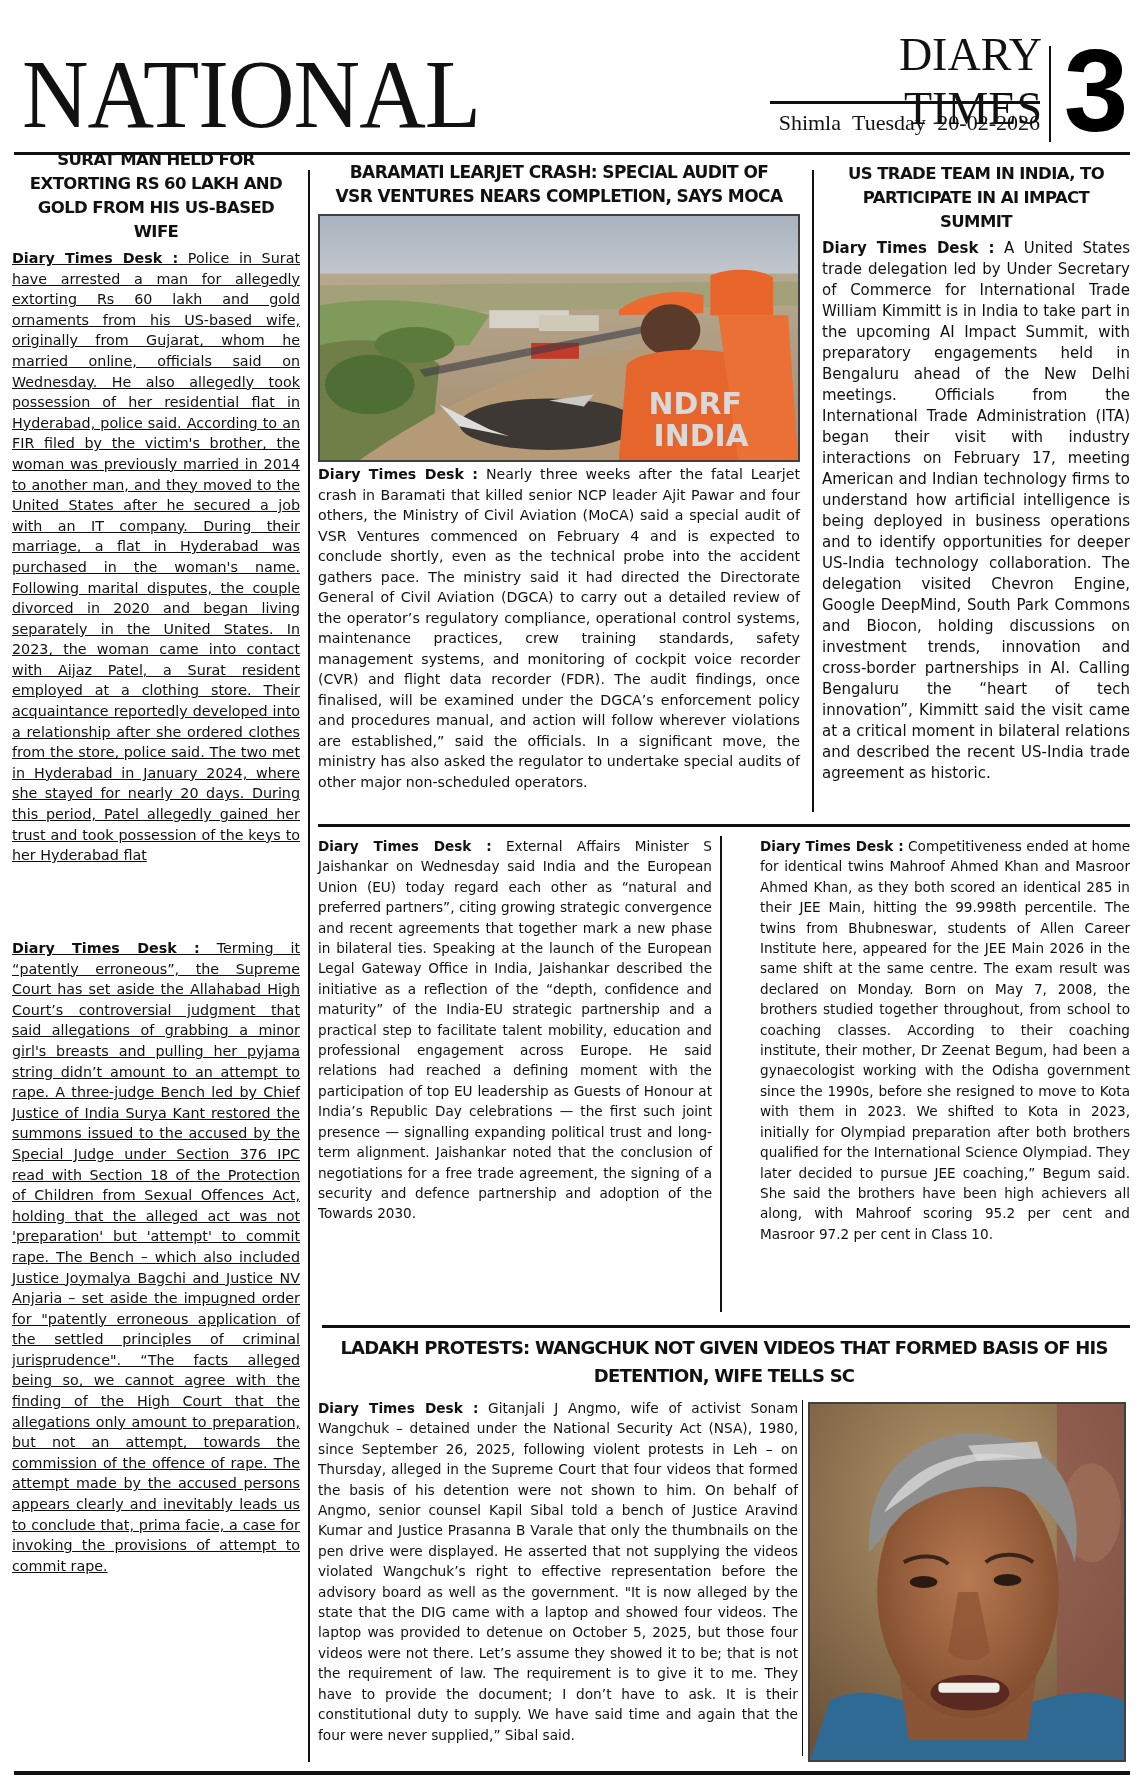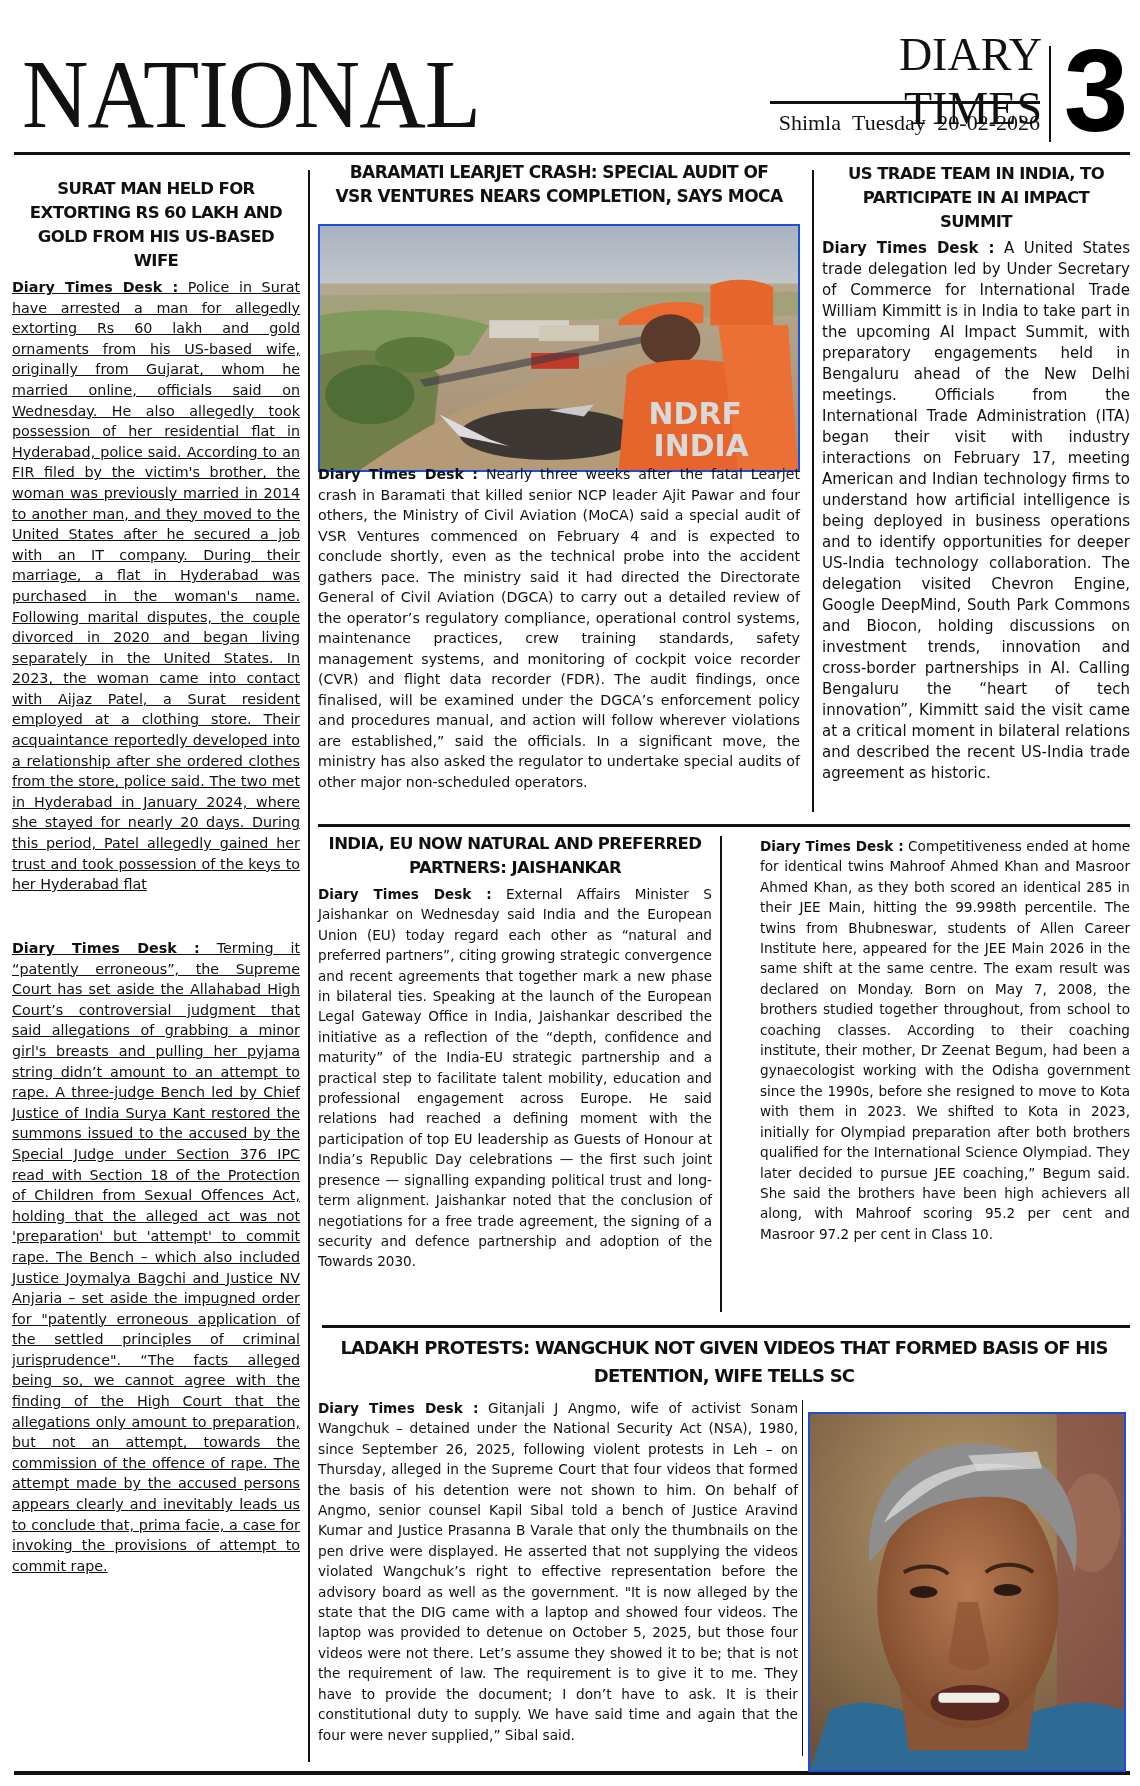--- a/index.html
+++ b/index.html
@@ -55,21 +55,21 @@
   .r-h { font-size: 16.5px; line-height: 24px; }
   .r-b { font-size: 15px; line-height: 21px; }
 
   .sub-h { font-size: 16.5px; line-height: 24px; }
   .sub-b { font-size: 13.6px; line-height: 20.4px; }
 
   .lad-h { font-size: 18px; line-height: 28px; letter-spacing: -0.8px; }
   .lad-b { font-size: 13.7px; line-height: 20.4px; }
 
   
-  .photo { border: 2px solid #1d4ed8; overflow: hidden; background: #9aa3ad; margin-top: 10px; }
+  .photo { border: 2px solid #404040; overflow: hidden; background: #9aa3ad; }
 
   
   .crash-photo { left: 318px; top: 214px; width: 482px; height: 248px; }
   .crash-photo svg, .portrait-photo svg { display: block; width: 100%; height: 100%; }
 
   .portrait-photo { left: 808px; top: 1402px; width: 318px; height: 360px; }
 </style>
 </head>
 <body>
 
@@ -85,21 +85,21 @@
 <div class="abs rule" style="left:14px; top:152px; width:1116px; height:3px;"></div>
 
 <div class="abs vline" style="left:308px; top:170px; height:1592px;"></div>
 <div class="abs vline" style="left:812px; top:170px; height:642px;"></div>
 <div class="abs rule" style="left:318px; top:824px; width:812px; height:3px;"></div>
 <div class="abs vline" style="left:720px; top:836px; height:476px;"></div>
 <div class="abs rule" style="left:322px; top:1325px; width:808px; height:3px;"></div>
 <div class="abs vline" style="left:802px; top:1400px; height:356px; width:1px;"></div>
 <div class="abs rule" style="left:14px; top:1771px; width:1116px; height:4px;"></div>
 
-<article class="abs" style="left:12px; top:177px; width:288px;">
+<article class="abs" style="left:12px; top:148px; width:288px;">
   <h2 class="headline col1-h" style="padding:0 8px;">SURAT MAN HELD FOR EXTORTING RS 60 LAKH AND GOLD FROM HIS US-BASED WIFE</h2>
   <p class="body-text col1-b" style="margin-top:4px;">
     <span class="byline">Diary Times Desk :</span><span> Police in Surat have arrested a man for allegedly extorting Rs 60 lakh and gold ornaments from his US-based wife, originally from Gujarat, whom he married online, officials said on Wednesday. He also allegedly took possession of her residential flat in Hyderabad, police said. According to an FIR filed by the victim's brother, the woman was previously married in 2014 to another man, and they moved to the United States after he secured a job with an IT company. During their marriage, a flat in Hyderabad was purchased in the woman's name. Following marital disputes, the couple divorced in 2020 and began living separately in the United States. In 2023, the woman came into contact with Aijaz Patel, a Surat resident employed at a clothing store. Their acquaintance reportedly developed into a relationship after she ordered clothes from the store, police said. The two met in Hyderabad in January 2024, where she stayed for nearly 20 days. During this period, Patel allegedly gained her trust and took possession of the keys to her Hyderabad flat</span>
   </p>
 </article>
 
 <article class="abs" style="left:12px; top:934px; width:288px;">
   <p class="body-text col1-b" style="margin-top:4px;">
     <span class="byline">Diary Times Desk :</span><span> Terming it “patently erroneous”, the Supreme Court has set aside the Allahabad High Court’s controversial judgment that said allegations of grabbing a minor girl's breasts and pulling her pyjama string didn’t amount to an attempt to rape. A three-judge Bench led by Chief Justice of India Surya Kant restored the summons issued to the accused by the Special Judge under Section 376 IPC read with Section 18 of the Protection of Children from Sexual Offences Act, holding that the alleged act was not 'preparation' but 'attempt' to commit rape. The Bench – which also included Justice Joymalya Bagchi and Justice NV Anjaria – set aside the impugned order for "patently erroneous application of the settled principles of criminal jurisprudence". “The facts alleged being so, we cannot agree with the finding of the High Court that the allegations only amount to preparation, but not an attempt, towards the commission of the offence of rape. The attempt made by the accused persons appears clearly and inevitably leads us to conclude that, prima facie, a case for invoking the provisions of attempt to commit rape.</span>
   </p>
@@ -154,21 +154,20 @@
 </div>
 
 <article class="abs" style="left:822px; top:162px; width:308px;">
   <h2 class="headline r-h" style="padding:0 14px;">US TRADE TEAM IN INDIA, TO PARTICIPATE IN AI IMPACT SUMMIT</h2>
   <p class="body-text r-b" style="margin-top:4px;">
     <span class="byline">Diary Times Desk :</span><span> A United States trade delegation led by Under Secretary of Commerce for International Trade William Kimmitt is in India to take part in the upcoming AI Impact Summit, with preparatory engagements held in Bengaluru ahead of the New Delhi meetings. Officials from the International Trade Administration (ITA) began their visit with industry interactions on February 17, meeting American and Indian technology firms to understand how artificial intelligence is being deployed in business operations and to identify opportunities for deeper US-India technology collaboration. The delegation visited Chevron Engine, Google DeepMind, South Park Commons and Biocon, holding discussions on investment trends, innovation and cross-border partnerships in AI. Calling Bengaluru the “heart of tech innovation”, Kimmitt said the visit came at a critical moment in bilateral relations and described the recent US-India trade agreement as historic.</span>
   </p>
 </article>
 
 <article class="abs" style="left:318px; top:832px; width:394px;">
-  <h2 class="headline sub-h" style="padding:0 6px;">INDIA, EU NOW NATURAL AND PREFERRED PARTNERS: JAISHANKAR</h2>
   <p class="body-text sub-b" style="margin-top:4px;">
     <span class="byline">Diary Times Desk :</span><span> External Affairs Minister S Jaishankar on Wednesday said India and the European Union (EU) today regard each other as “natural and preferred partners”, citing growing strategic convergence and recent agreements that together mark a new phase in bilateral ties. Speaking at the launch of the European Legal Gateway Office in India, Jaishankar described the initiative as a reflection of the “depth, confidence and maturity” of the India-EU strategic partnership and a practical step to facilitate talent mobility, education and professional engagement across Europe. He said relations had reached a defining moment with the participation of top EU leadership as Guests of Honour at India’s Republic Day celebrations — the first such joint presence — signalling expanding political trust and long-term alignment. Jaishankar noted that the conclusion of negotiations for a free trade agreement, the signing of a security and defence partnership and adoption of the Towards 2030.</span>
   </p>
 </article>
 
 <article class="abs" style="left:728px; top:832px; width:402px;">
   <p class="body-text sub-b" style="margin-top:4px;margin-left:32px;">
     <span class="byline">Diary Times Desk :</span><span> Competitiveness ended at home for identical twins Mahroof Ahmed Khan and Masroor Ahmed Khan, as they both scored an identical 285 in their JEE Main, hitting the 99.998th percentile. The twins from Bhubneswar, students of Allen Career Institute here, appeared for the JEE Main 2026 in the same shift at the same centre. The exam result was declared on Monday. Born on May 7, 2008, the brothers studied together throughout, from school to coaching classes. According to their coaching institute, their mother, Dr Zeenat Begum, had been a gynaecologist working with the Odisha government since the 1990s, before she resigned to move to Kota with them in 2023. We shifted to Kota in 2023, initially for Olympiad preparation after both brothers qualified for the International Science Olympiad. They later decided to pursue JEE coaching,” Begum said. She said the brothers have been high achievers all along, with Mahroof scoring 95.2 per cent and Masroor 97.2 per cent in Class 10.</span>
   </p>
 </article>

